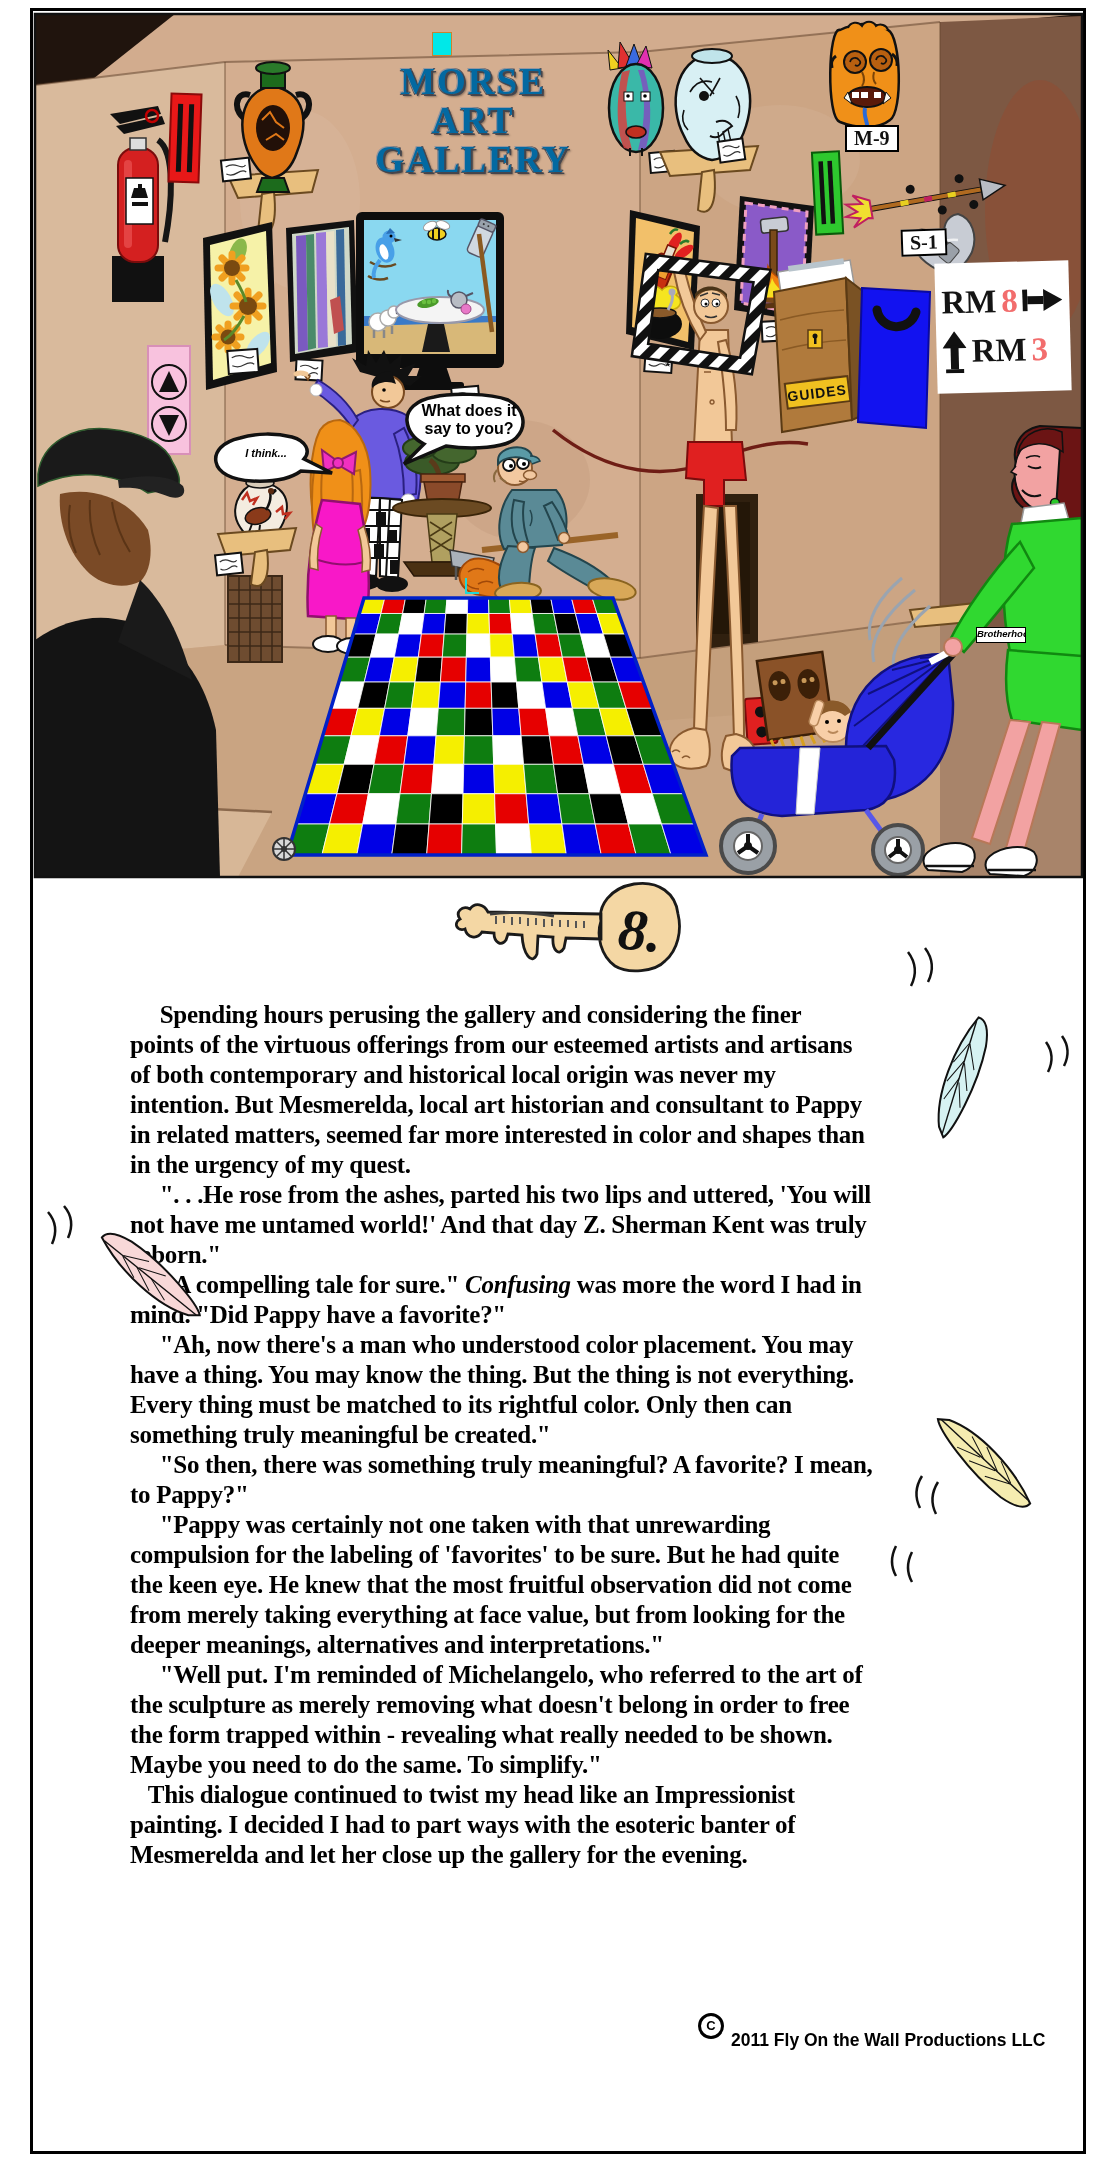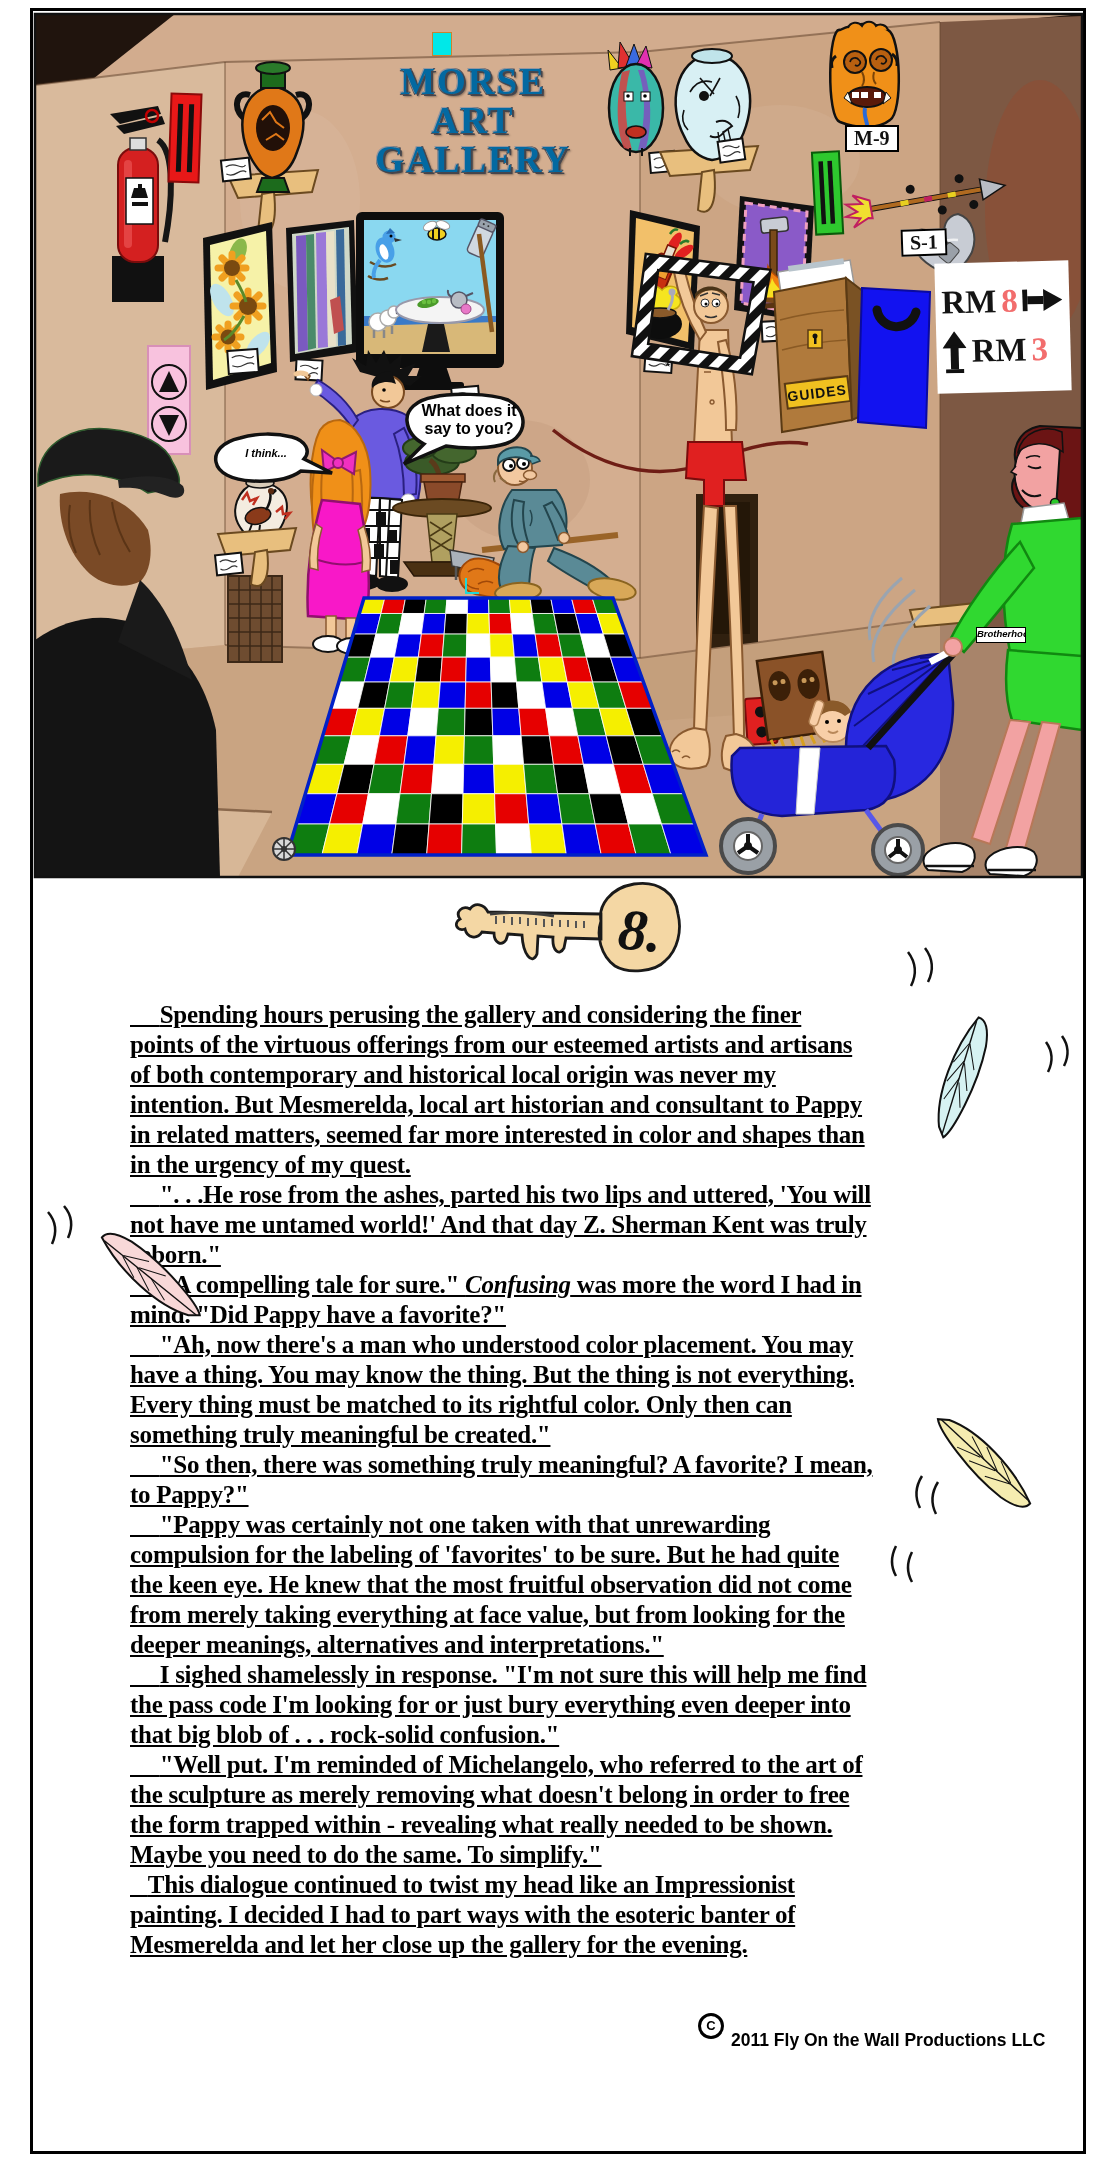--- a/index.html
+++ b/index.html
@@ -21,21 +21,21 @@
   .rm-row{display:flex;align-items:center;gap:5px;font-family:"Liberation Serif",serif;font-weight:bold;font-size:33px;color:#141414;}
   .rm-num{color:#f26d6d;}
   .bubble-text{font-family:"Liberation Sans",sans-serif;font-weight:bold;color:#000;text-align:center;white-space:pre-line;}
   .what-text{left:416px;top:402px;width:106px;font-size:16px;line-height:18px;}
   .think-text{left:222px;top:447px;width:88px;font-size:11px;font-style:italic;}
   .brotherhood{left:976px;top:627px;width:48px;height:14px;overflow:hidden;background:#fff;border:1px solid #000;
     font-family:"Liberation Sans",sans-serif;font-style:italic;font-weight:bold;font-size:9.5px;line-height:12px;white-space:nowrap;}
   .key-svg{position:absolute;left:448px;top:874px;z-index:2;}
   .story{position:absolute;left:130px;top:1000px;width:884px;z-index:1;color:#000;
     font-family:"Liberation Serif",serif;font-weight:bold;font-size:25px;line-height:30px;letter-spacing:-0.3px;}
-  .story p{margin:0;white-space:pre-wrap;text-decoration:underline;}
+  .story p{margin:0;white-space:pre-wrap;}
   .story .ital{font-style:italic;}
   .decor{position:absolute;left:0;top:0;width:1116px;height:2160px;z-index:2;pointer-events:none;}
   .copyright{position:absolute;left:698px;top:2000px;z-index:1;display:flex;align-items:center;gap:7px;}
   .c-circle{display:inline-flex;align-items:center;justify-content:center;width:20px;height:20px;border:3px solid #000;
     border-radius:50%;font-family:"Liberation Sans",sans-serif;font-weight:bold;font-size:13px;color:#000;}
   .c-text{font-family:"Liberation Sans",sans-serif;font-weight:bold;font-size:17.5px;color:#000;margin-top:30px;}
   .cyan-square{position:absolute;left:432px;top:32px;width:18px;height:22px;background:#00e8e8;border:1px solid #c88430;z-index:3;}
 </style>
 </head>
 <body>
@@ -788,23 +788,20 @@
 have a thing. You may know the thing. But the thing is not everything.
 Every thing must be matched to its rightful color. Only then can
 something truly meaningful be created."</p>
   <p>     "So then, there was something truly meaningful? A favorite? I mean,
 to Pappy?"</p>
   <p>     "Pappy was certainly not one taken with that unrewarding
 compulsion for the labeling of 'favorites' to be sure. But he had quite
 the keen eye. He knew that the most fruitful observation did not come
 from merely taking everything at face value, but from looking for the
 deeper meanings, alternatives and interpretations."</p>
-  <p>     I sighed shamelessly in response. "I'm not sure this will help me find
-the pass code I'm looking for or just bury everything even deeper into
-that big blob of . . . rock-solid confusion."</p>
   <p>     "Well put. I'm reminded of Michelangelo, who referred to the art of
 the sculpture as merely removing what doesn't belong in order to free
 the form trapped within - revealing what really needed to be shown.
 Maybe you need to do the same. To simplify."</p>
   <p>   This dialogue continued to twist my head like an Impressionist
 painting. I decided I had to part ways with the esoteric banter of
 Mesmerelda and let her close up the gallery for the evening.</p>
 </div>
 
 <svg class="decor" viewBox="0 0 1116 2160">

